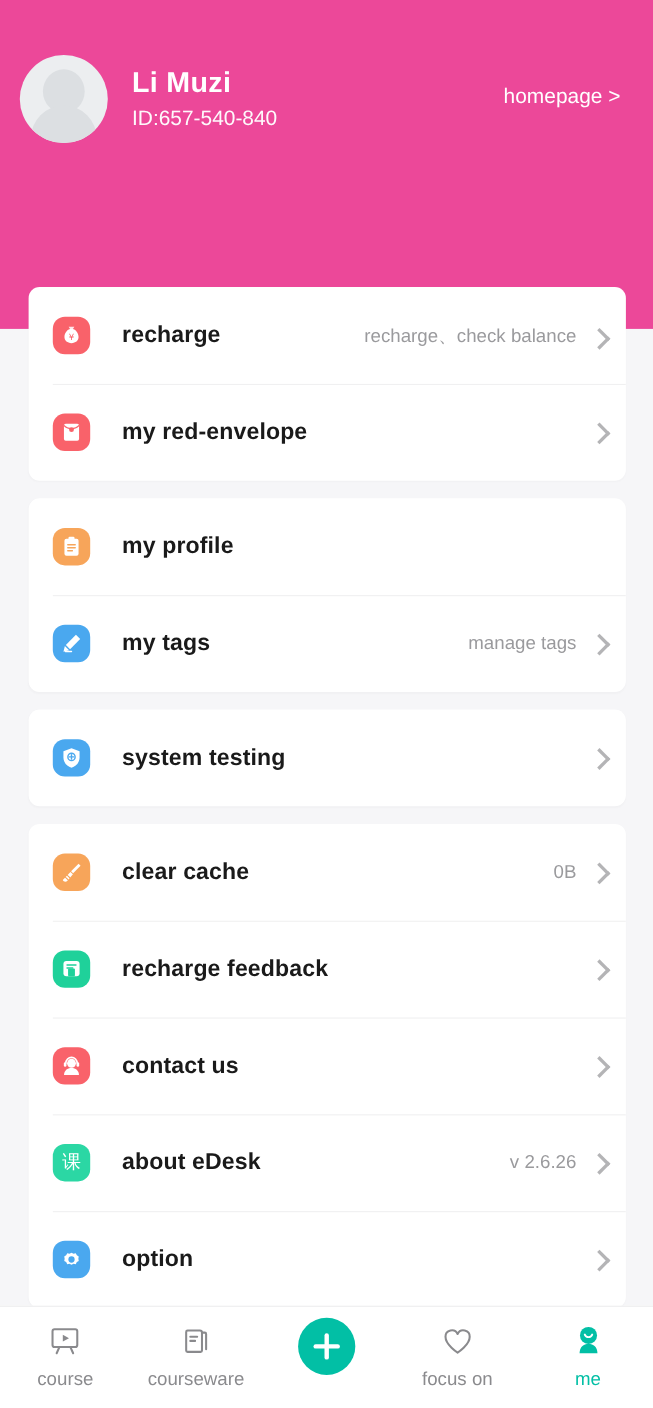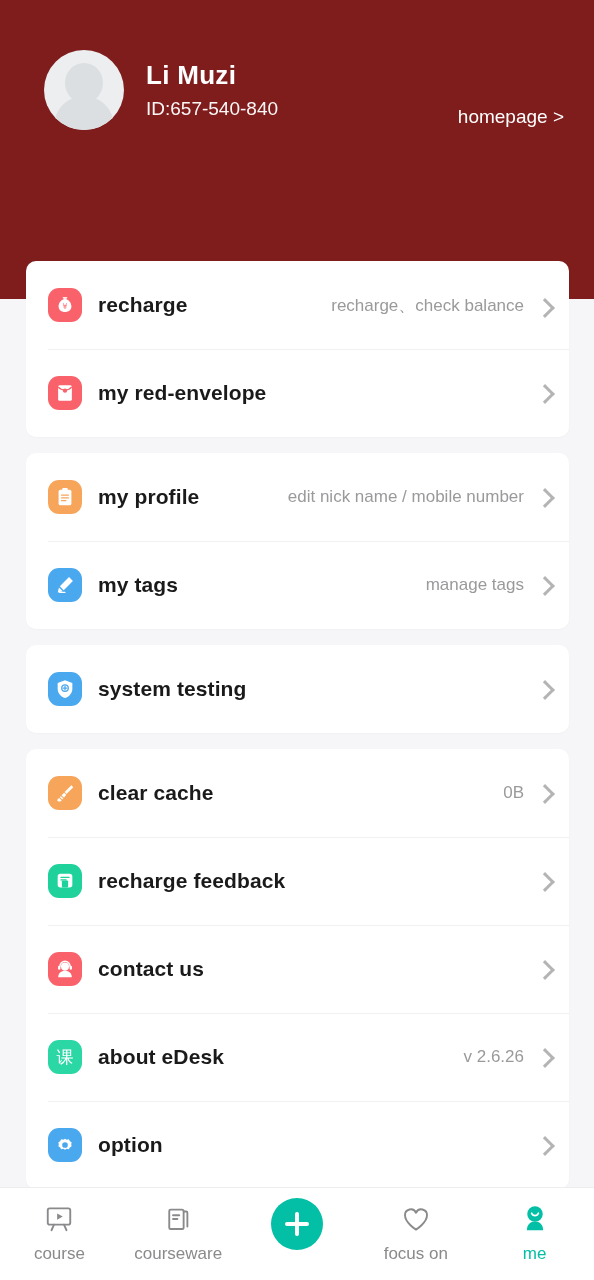--- a/index.html
+++ b/index.html
@@ -12,22 +12,22 @@
 
   body {
     font-family: "Liberation Sans", sans-serif;
     background: #f6f6f8;
     position: relative;
   }
 
   
   .header {
     height: 299px;
-    background: #7f1d1d;
-    padding: 40px 30px 0 44px;
+    background: #ec4899;
+    padding: 40px 30px 0 18px;
     display: flex;
     align-items: flex-start;
     position: relative;
   }
 
   .avatar {
     width: 80px;
     height: 80px;
     border-radius: 50%;
     background: #eceef0;
@@ -70,21 +70,20 @@
     opacity: .97;
   }
 
   .homepage-link {
     position: absolute;
     right: 30px;
     top: 78px;
     color: #ffffff;
     font-size: 19px;
     white-space: nowrap;
-    margin-top: 28px;
   }
 
   
   .scroll-area {
     position: absolute;
     top: 247px;
     left: 0;
     right: 0;
     bottom: 0;
     overflow: hidden;
@@ -128,21 +127,21 @@
   }
   .tile svg { display: block; }
   .tile .cn {
     color: #fff;
     font-size: 17px;
     line-height: 1;
     font-family: "DejaVu Sans", sans-serif;
   }
 
   .row-label {
-    margin-left: 16px;
+    margin-left: 29px;
     font-size: 21px;
     font-weight: bold;
     color: #1a1a1a;
     letter-spacing: .1px;
   }
 
   .row-right {
     margin-left: auto;
     display: flex;
     align-items: flex-end;
@@ -271,24 +270,20 @@
       <div class="card">
         <div class="row">
           <div class="tile" style="background: rgb(247, 165, 90);">
             <svg width="22" height="22" viewBox="0 0 24 24">
               <rect x="5" y="4" width="14" height="17" rx="2" fill="#ffffff"></rect>
               <rect x="9" y="2.2" width="6" height="3.4" rx="1.2" fill="#ffffff"></rect>
               <path d="M8.3 10 h7.4 M8.3 13 h7.4 M8.3 16 h4.6" stroke="#f7a55a" stroke-width="1.4" stroke-linecap="round"></path>
             </svg>
           </div>
           <div class="row-label">my profile</div>
-          <div class="row-right">
-            <div class="row-value">edit nick name / mobile number</div>
-            <div class="chevron"></div>
-          </div>
         </div>
         <div class="row">
           <div class="tile" style="background: rgb(74, 168, 239);">
             <svg width="22" height="22" viewBox="0 0 24 24">
               <path d="M16.4 3.4 l4.2 4.2 l-10 10 l-4.2-4.2 z" fill="#ffffff"></path>
               <path d="M5.4 14.6 l4.2 4.2 l-5.6 1.4 z" fill="#ffffff"></path>
               <path d="M6 20 h6" stroke="#ffffff" stroke-width="1.4" stroke-linecap="round"></path>
             </svg>
           </div>
           <div class="row-label">my tags</div>

